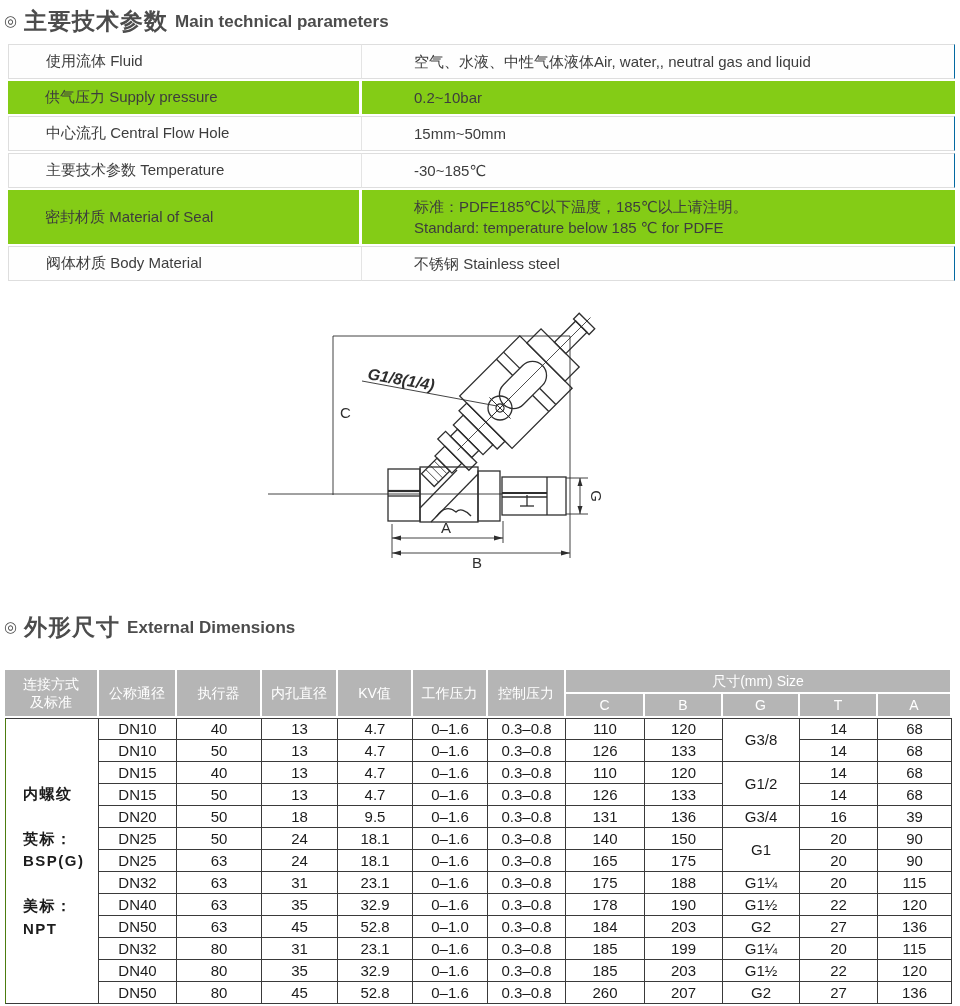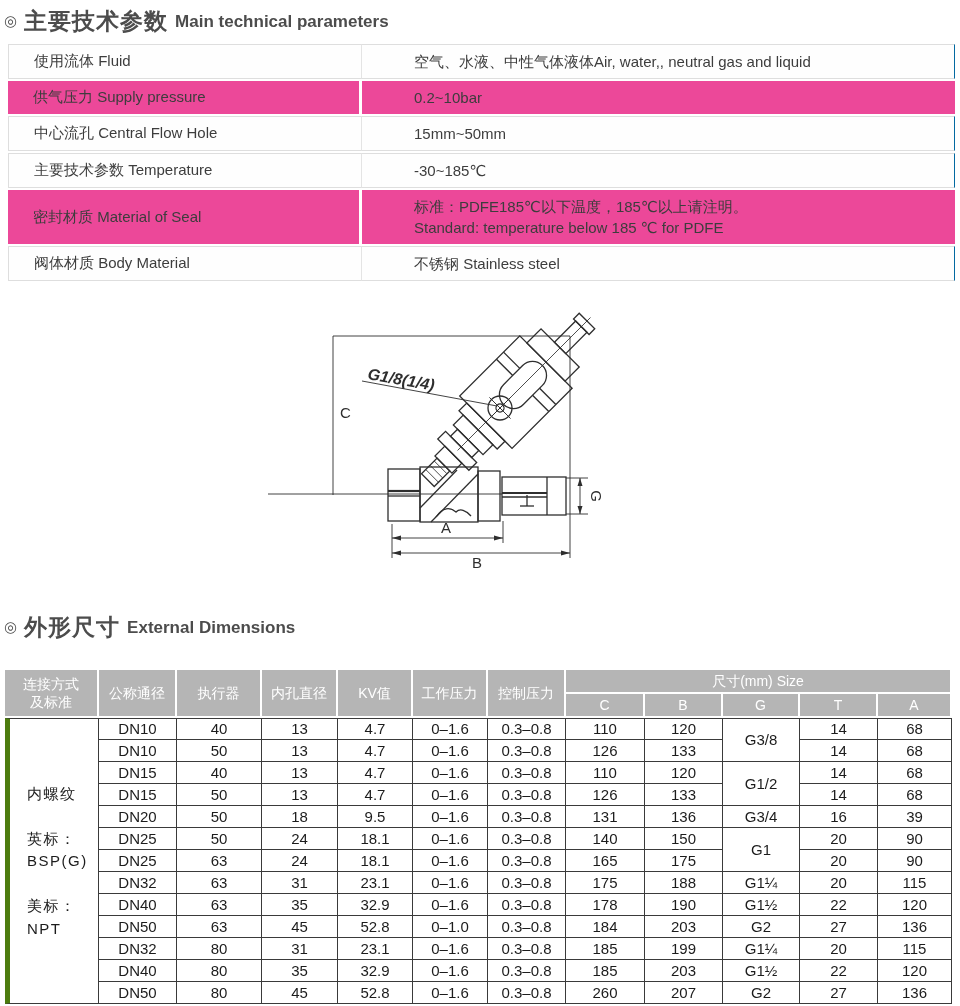--- a/index.html
+++ b/index.html
@@ -12,23 +12,23 @@
   .sec-title { position:absolute; display:flex; align-items:center; gap:7px; color:#4c4c4c; }
   .sec-title .bullet { font-size:15px; line-height:1; position:relative; top:-1px; }
   .sec-title .t-zh { font-size:23px; font-weight:bold; letter-spacing:1px; }
   .sec-title .t-en { font-size:17px; font-weight:bold; }
   #title-1 { left:4px; top:6px; }
   #title-2 { left:4px; top:612px; }
   
   table.params { position:absolute; left:8px; top:42px; width:947px;
     border-collapse:separate; border-spacing:0 2px; table-layout:fixed; }
   table.params td { font-size:15px; color:#3d3d3d; vertical-align:middle; }
-  table.params td.p-label { padding:6px 8px 6px 25px; }
+  table.params td.p-label { padding:6px 8px 6px 37px; }
   table.params td.p-value { padding:6px 8px 6px 52px; white-space:pre-line; line-height:1.4; }
-  table.params tr.shade td { background:#ec4899; }
+  table.params tr.shade td { background:#84cc16; }
   table.params tr.shade td.p-label { border-right:3px solid #fff; }
   table.params tr.plain td { background:#fefefe; border-top:1px solid #dedede; border-bottom:1px solid #dedede; }
   table.params tr.plain td.p-label { border-left:1px solid #dedede; border-right:1px solid #e4e4e4; }
   table.params tr.plain td.p-value { border-right:1px solid #0369a1;margin-top:8px; }
   
   .dwg { position:absolute; left:250px; top:295px; }
   .dwg line, .dwg rect, .dwg path, .dwg circle { stroke:#2e2e2e; fill:none; }
   .dwg .arrow { fill:#2e2e2e; stroke:none; }
   .dwg text { fill:#2e2e2e; stroke:none; font-family:"Liberation Sans","DejaVu Sans",sans-serif; }
   .dwg .dim-label { font-size:15px; }
@@ -36,22 +36,22 @@
   
   table.dims { position:absolute; left:5px; top:670px; width:947px;
     border-collapse:separate; border-spacing:0; table-layout:fixed; }
   table.dims th { background:#b5b5b5; color:#fff; font-weight:normal; font-size:14px;
     text-align:center; vertical-align:middle; padding:2px 0; line-height:1.3;
     border-right:2px solid #fff; border-bottom:2px solid #fff; white-space:pre-line; }
   table.dims td { background:#fff; text-align:center; font-size:15px; color:#1c1c1c;
     height:22px; line-height:20px; padding:0;
     border-right:1px solid #3a3a3a; border-bottom:1px solid #3a3a3a; }
   table.dims tbody tr:first-child td { border-top:1px solid #3a3a3a; }
-  table.dims td.conn-cell { border-left:5px solid #4d7c0f; text-align:left; padding-left:17px;
-    white-space:pre-line; line-height:1.5; letter-spacing:1.5px; vertical-align:middle; }
+  table.dims td.conn-cell { border-left:1px solid #4d7c0f; text-align:left; padding-left:17px;
+    white-space:pre-line; line-height:1.5; letter-spacing:1.5px; vertical-align:middle;font-weight:bold; }
 </style>
 </head>
 <body>
 
 <div class="page">
 
   <div class="sec-title" id="title-1">
     <span class="bullet">◎</span>
     <span class="t-zh">主要技术参数</span>
     <span class="t-en">Main technical parameters</span>

